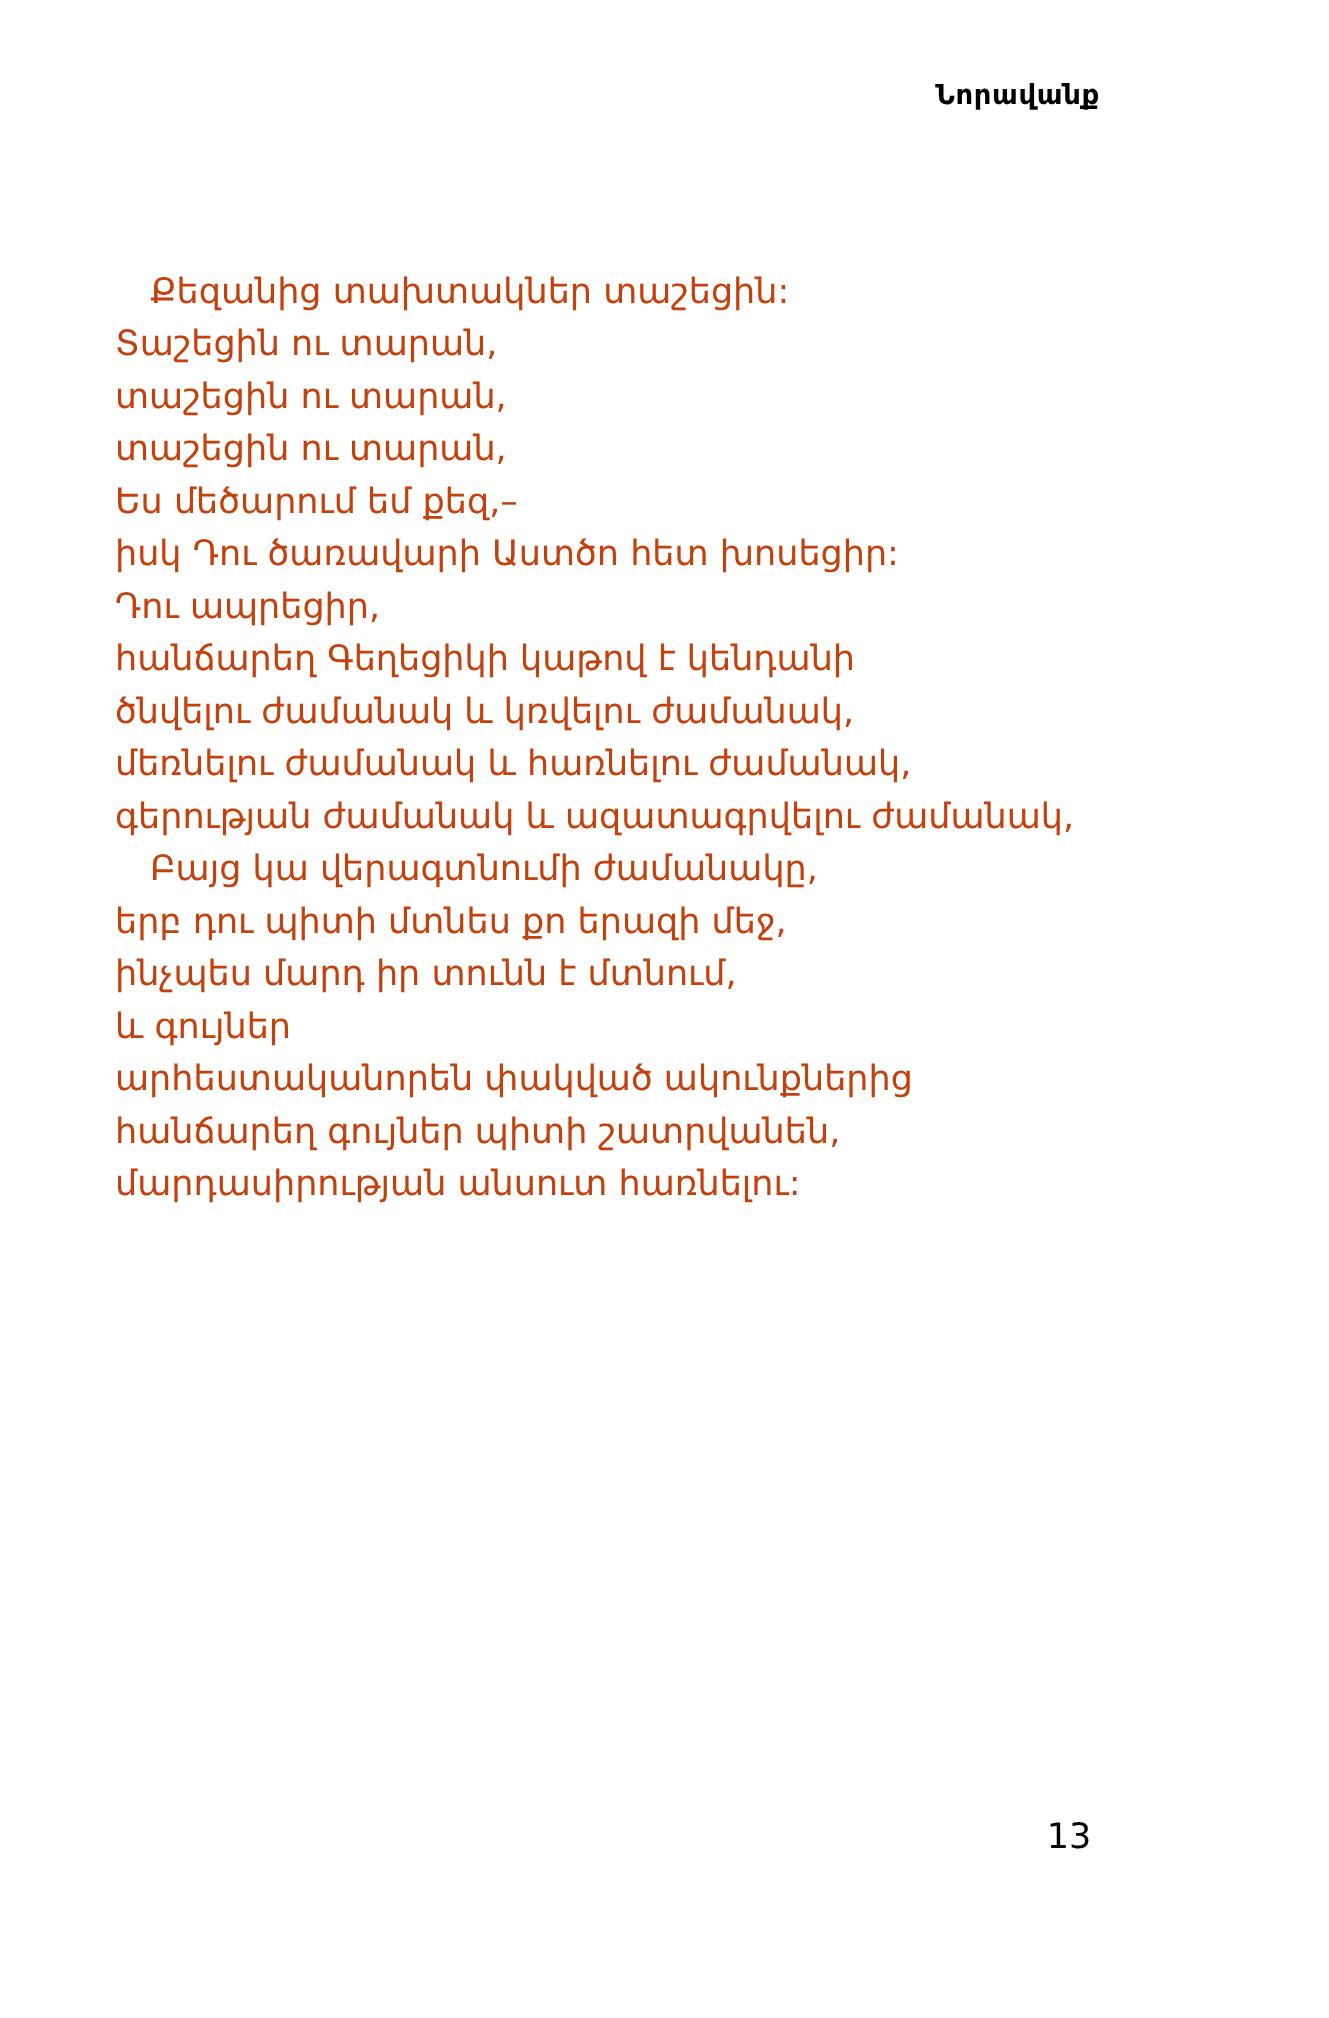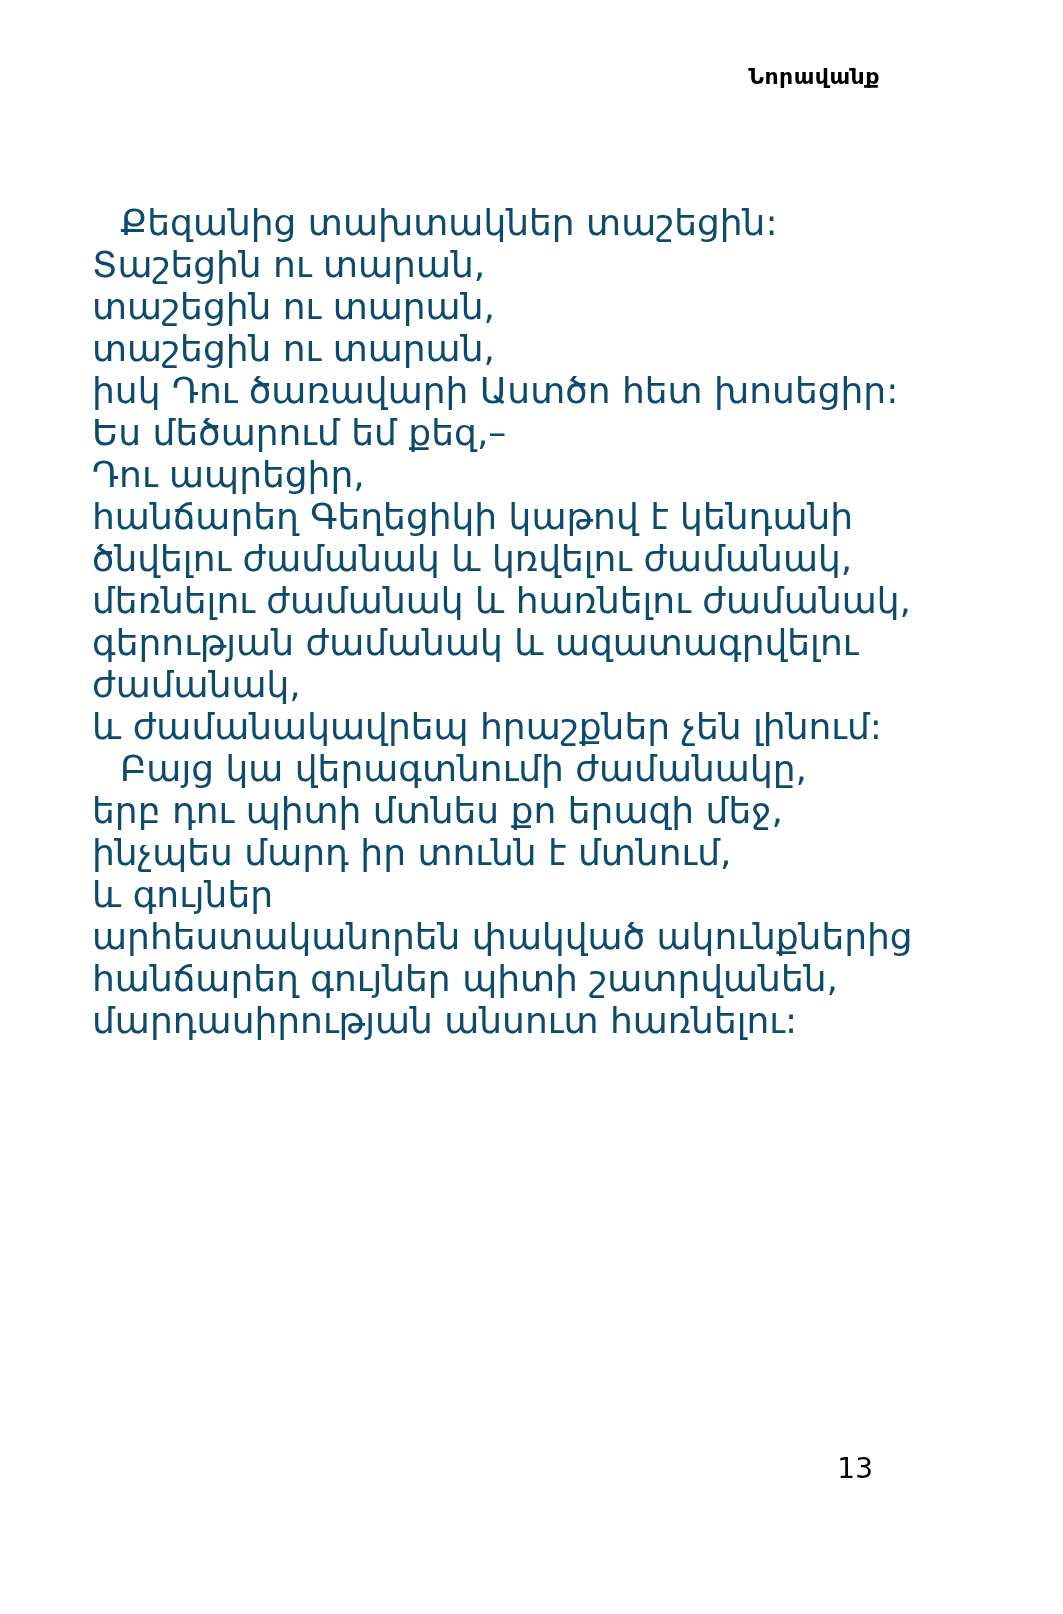--- a/index.html
+++ b/index.html
@@ -20,26 +20,26 @@
     position: absolute;
     top: 64px;
     right: 183px;
     font-size: 22px;
     font-weight: bold;
     letter-spacing: 0.5px;
     color: #000000;
   }
   .poem {
     position: absolute;
-    top: 202px;
+    top: 212px;
     left: 92px;
     right: 70px;
-    font-size: 36px;
+    font-size: 28px;
     line-height: 42px;
-    color: #0c4a6e;
+    color: #c2410c;
   }
   .stanza {
     margin: 0;
     padding: 0;
   }
   .stanza + .stanza {
   }
   .line {
     white-space: pre-wrap;
   }
@@ -61,28 +61,27 @@
 
   <div class="running-header">Նորավանք</div>
 
   <div class="poem">
 
     <div class="stanza">
       <div class="line first">Քեզանից տախտակներ տաշեցին:</div>
       <div class="line">Տաշեցին ու տարան,</div>
       <div class="line">տաշեցին ու տարան,</div>
       <div class="line">տաշեցին ու տարան,</div>
+      <div class="line">Ես մեծարում եմ քեզ,–</div>
       <div class="line">իսկ Դու ծառավարի Աստծո հետ խոսեցիր:</div>
-      <div class="line">Ես մեծարում եմ քեզ,–</div>
       <div class="line">Դու ապրեցիր,</div>
       <div class="line">հանճարեղ Գեղեցիկի կաթով է կենդանի</div>
       <div class="line">ծնվելու ժամանակ և կռվելու ժամանակ,</div>
       <div class="line">մեռնելու ժամանակ և հառնելու ժամանակ,</div>
       <div class="line">գերության ժամանակ և ազատագրվելու ժամանակ,</div>
-      <div class="line">և ժամանակավրեպ հրաշքներ չեն լինում:</div>
     </div>
 
     <div class="stanza">
       <div class="line first">Բայց կա վերագտնումի ժամանակը,</div>
       <div class="line">երբ դու պիտի մտնես քո երազի մեջ,</div>
       <div class="line">ինչպես մարդ իր տունն է մտնում,</div>
       <div class="line">և գույներ</div>
       <div class="line">արհեստականորեն փակված ակունքներից</div>
       <div class="line">հանճարեղ գույներ պիտի շատրվանեն,</div>
       <div class="line">մարդասիրության անսուտ հառնելու:</div>

